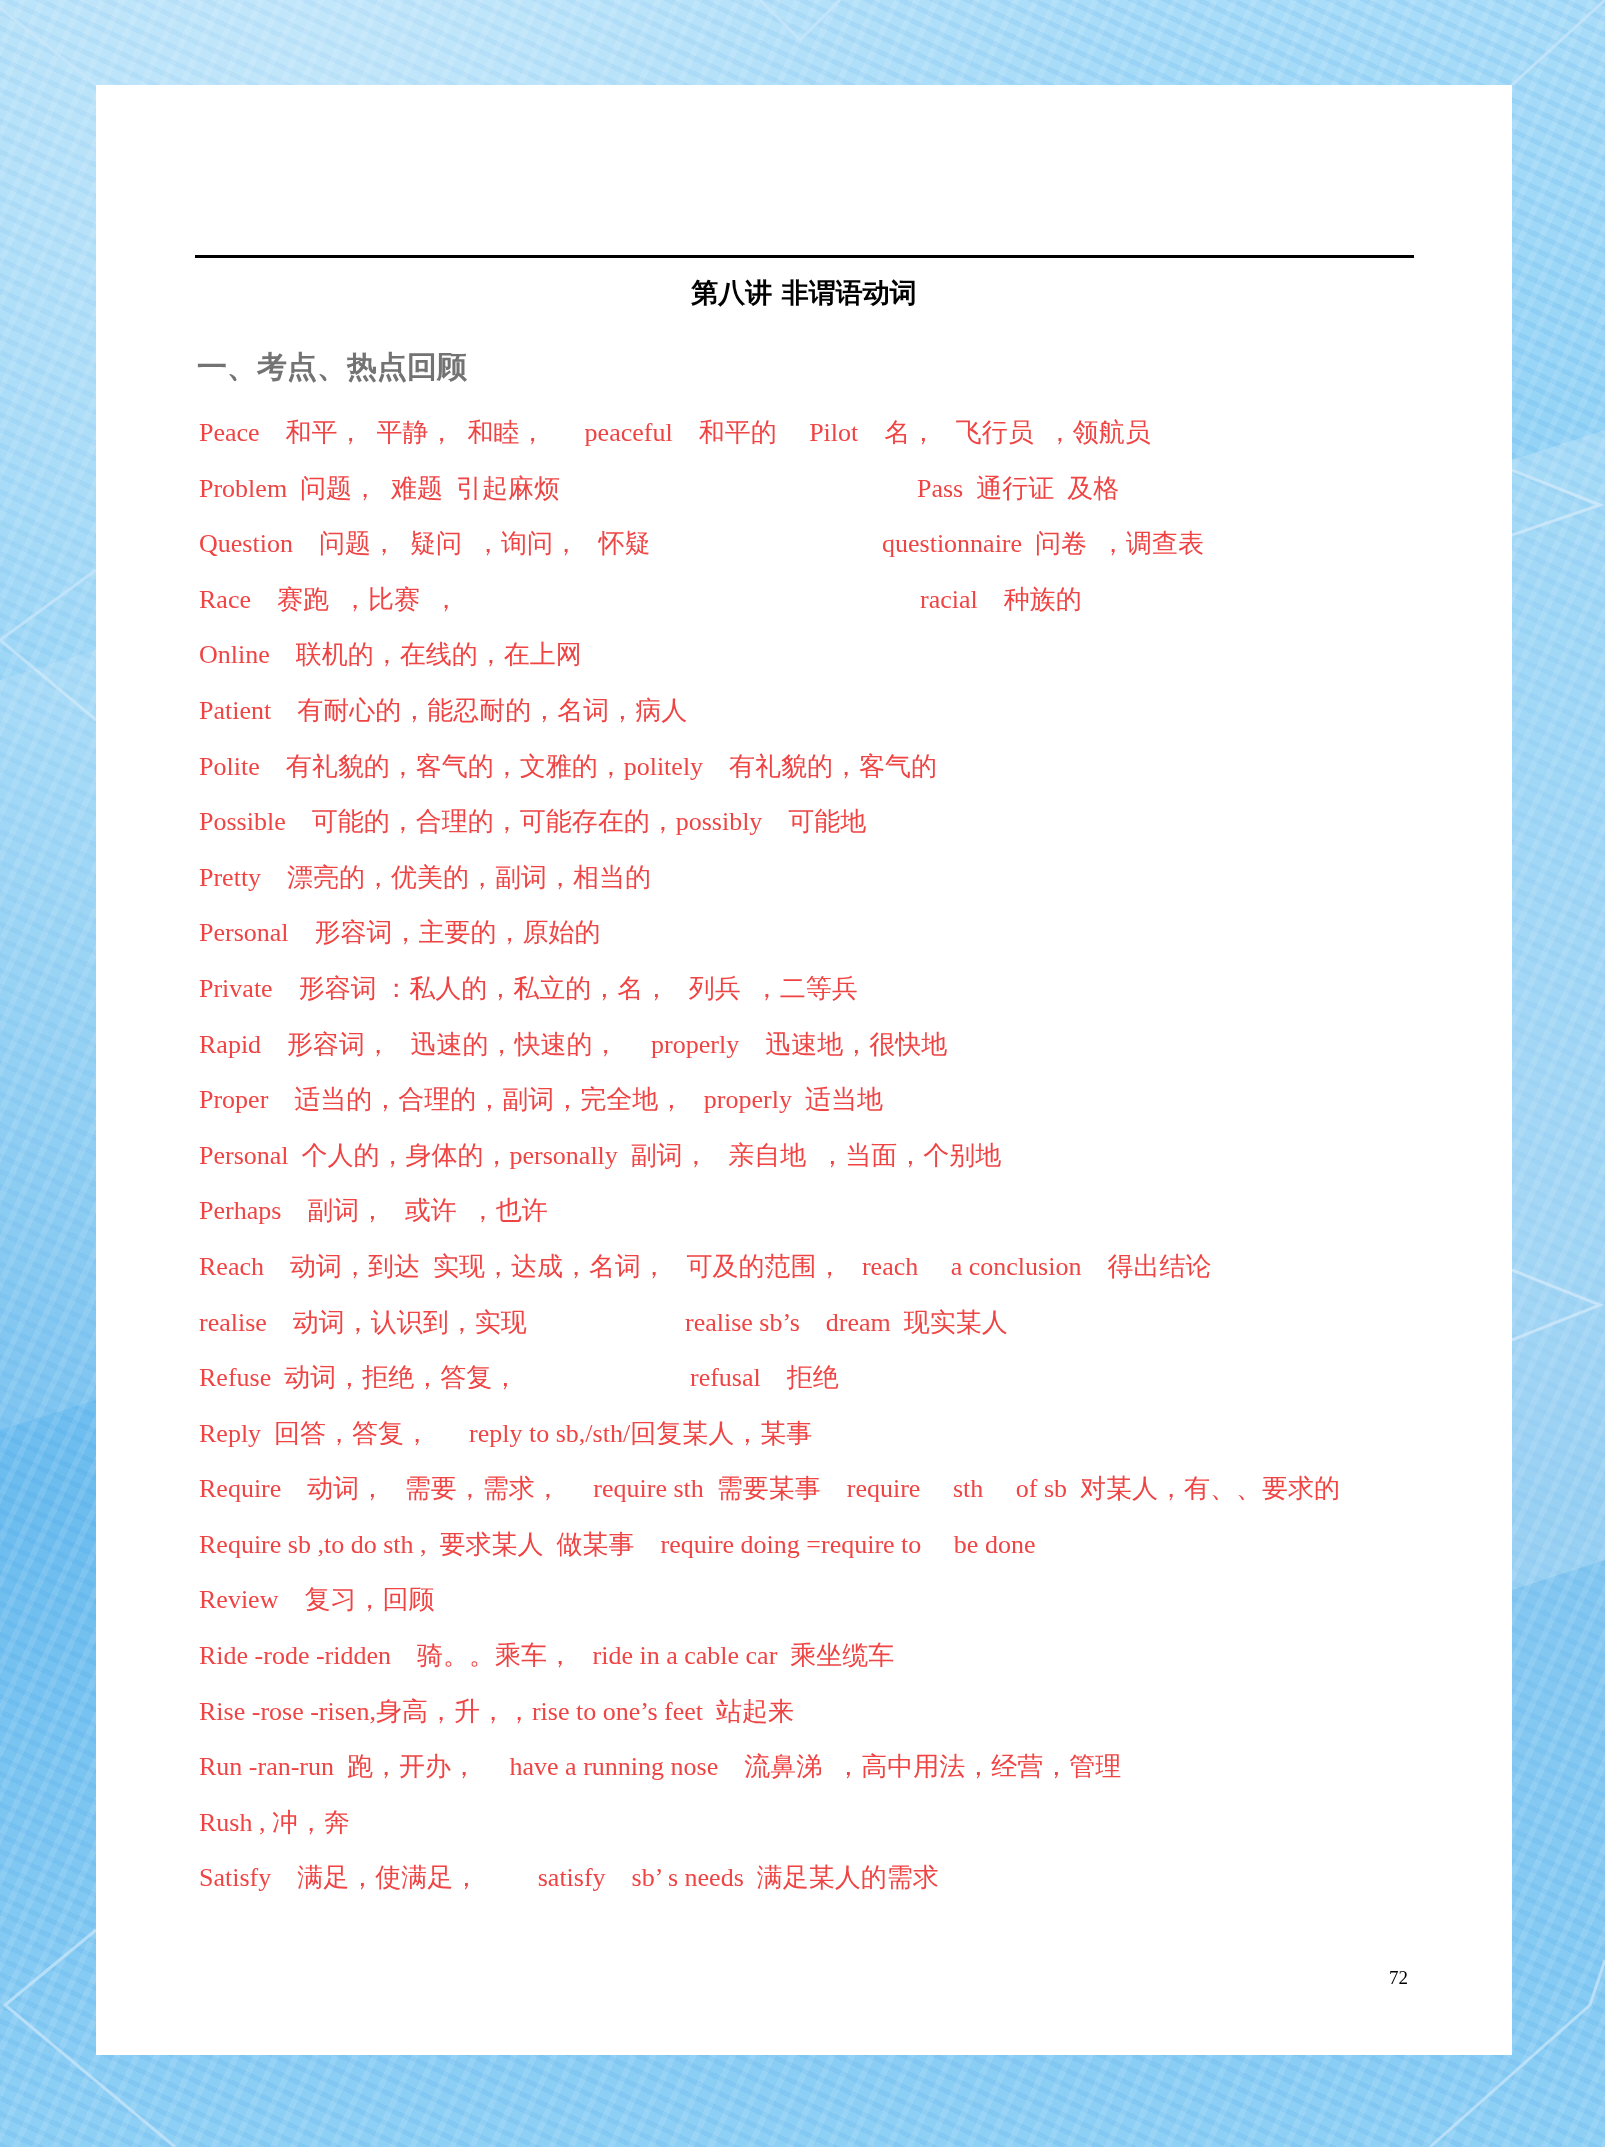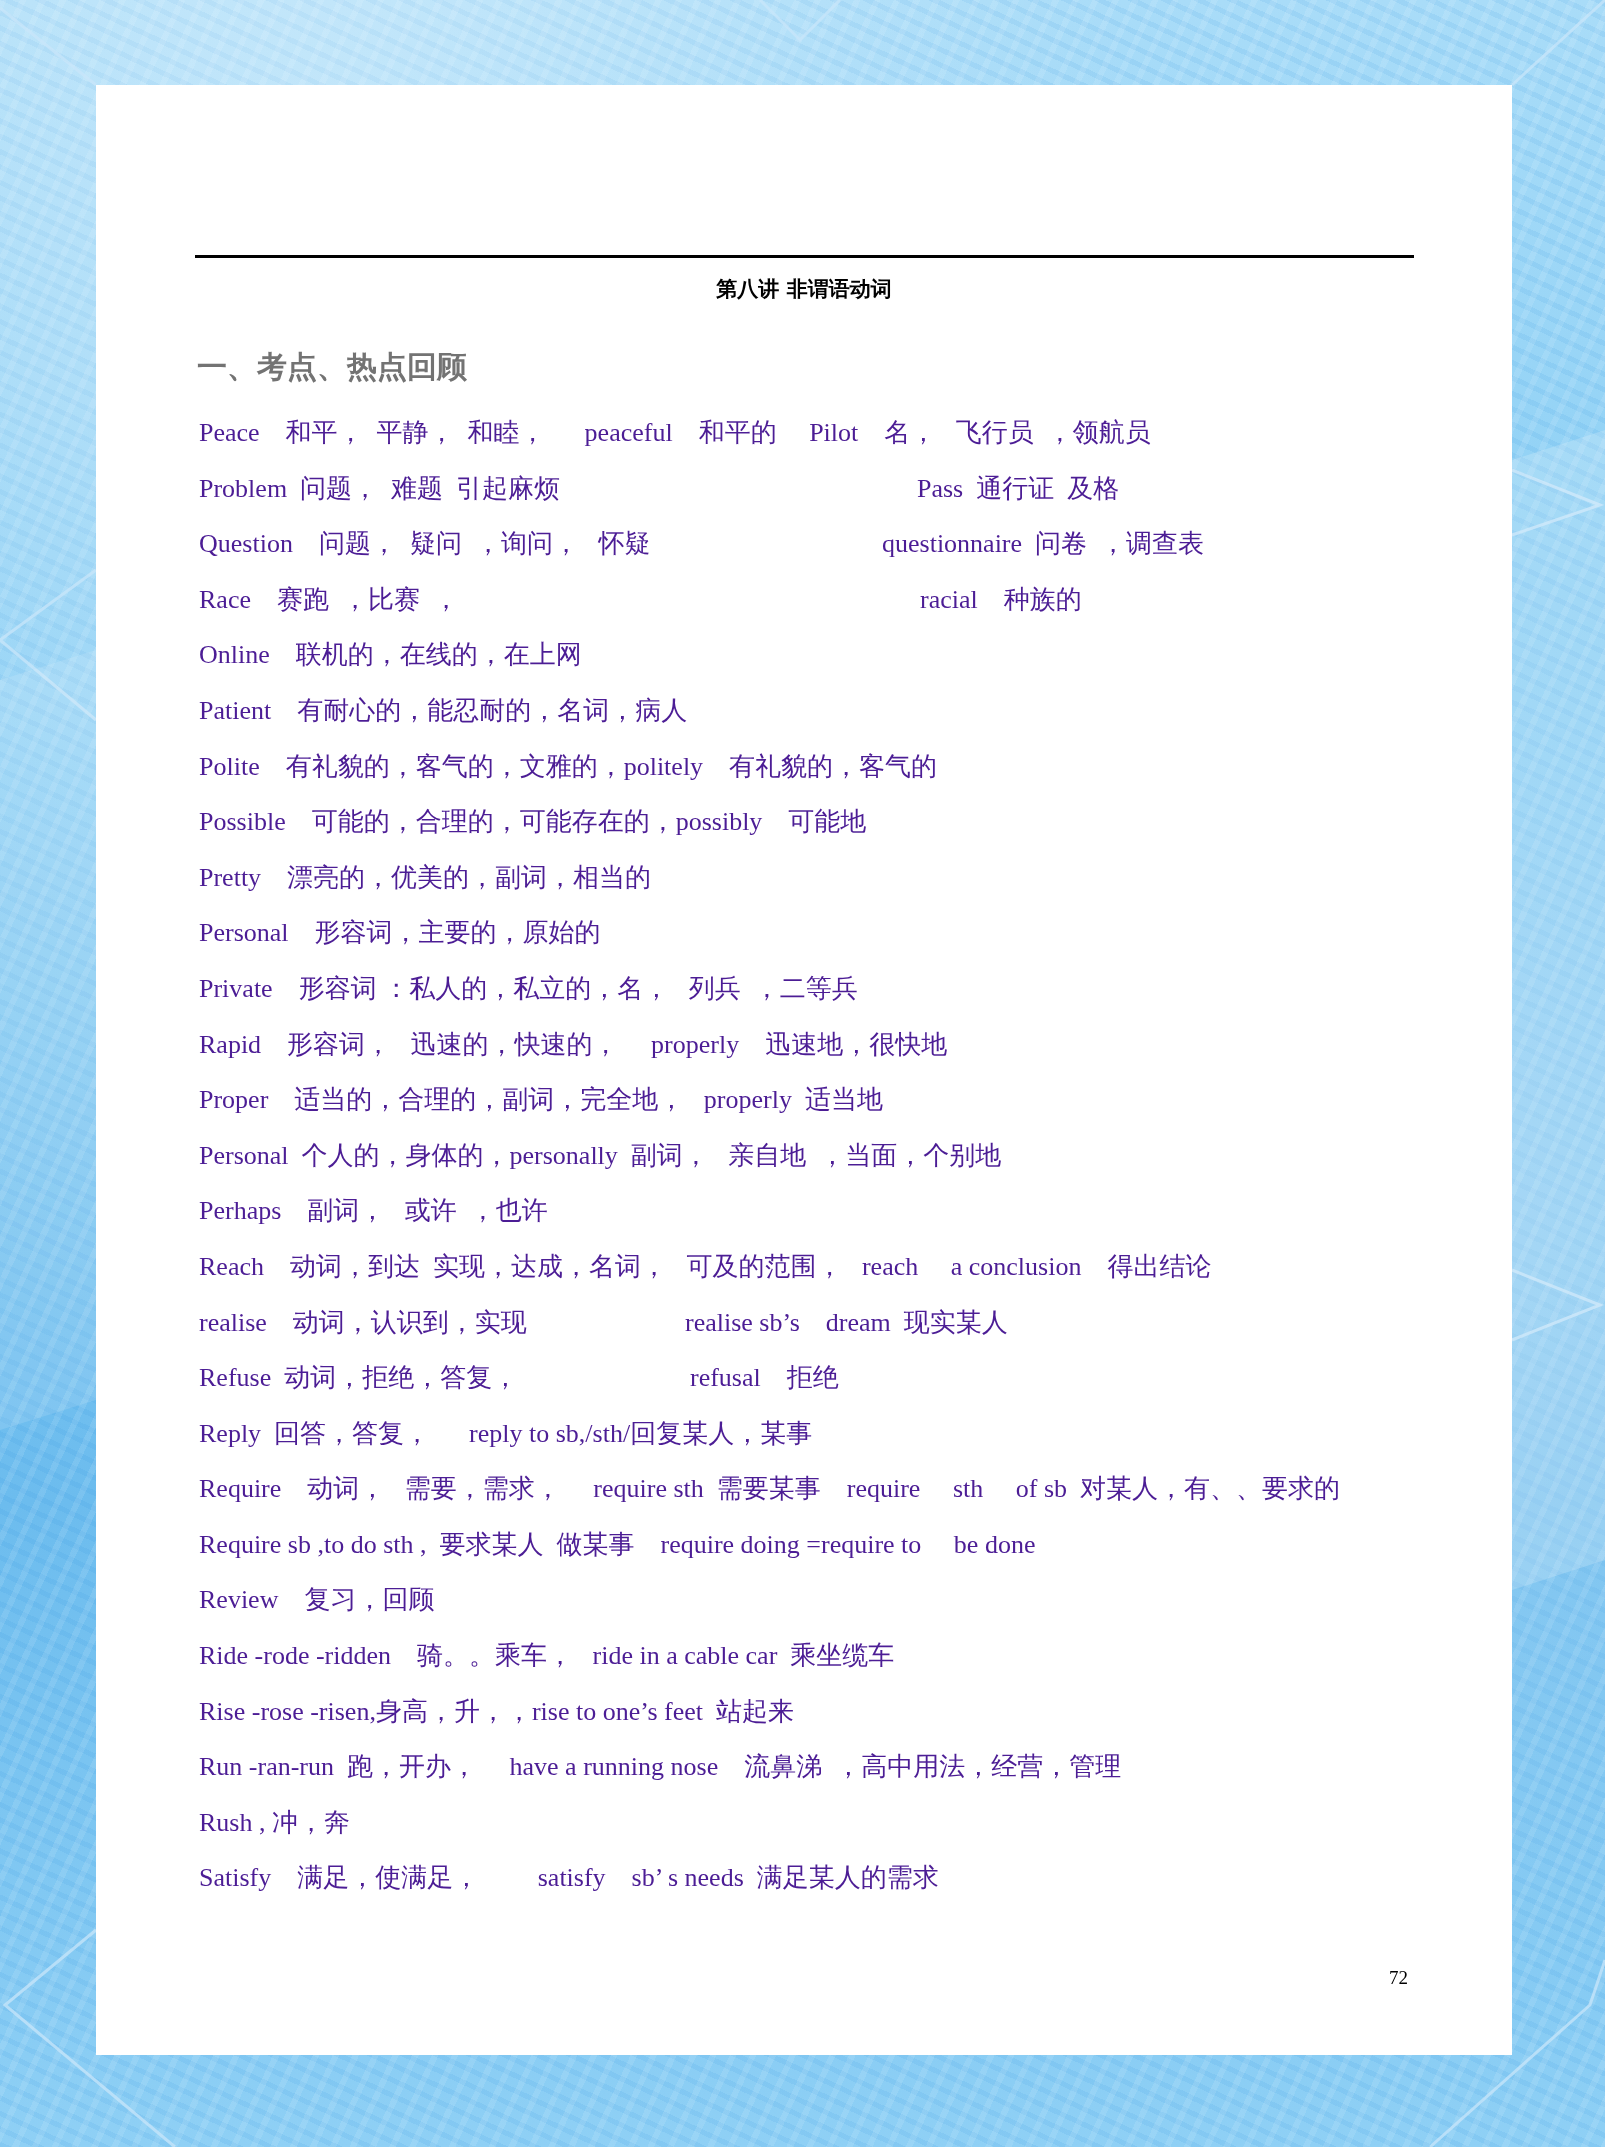--- a/index.html
+++ b/index.html
@@ -21,31 +21,31 @@
   .page {
     position: absolute; left: 96px; top: 85px; width: 1416px; height: 1970px;
     background: #ffffff;
   }
   .rule {
     position: absolute; left: 99px; top: 170px; width: 1219px; height: 3px; background: #000;
   }
   .title {
     position: absolute; left: 0; width: 1416px; top: 190px; text-align: center;
     font-family: "DejaVu Sans", "Liberation Sans", sans-serif;
-    font-weight: bold; font-size: 21px; color: #000; letter-spacing: 0px;
+    font-weight: bold; font-size: 27px; color: #000; letter-spacing: 0px;
   }
   .section {
     position: absolute; left: 101px; top: 262px;
     font-family: "DejaVu Sans", "Liberation Sans", sans-serif;
     font-weight: bold; font-size: 30px; color: #737373;
   }
   .lines { position: absolute; left: 103px; top: 330px; width: 1300px; }
   .line {
     position: relative; height: 55.6px; line-height: 36px;
-    font-size: 26px; color: #4c1d95; white-space: pre;
+    font-size: 26px; color: #ef4444; white-space: pre;
   }
   .line .col2 { position: absolute; top: 0; }
   .pageno {
     position: absolute; left: 1293px; top: 1882px; font-size: 19px; color: #000;
   }
 </style>
 </head>
 <body>
 
 <div class="bg">

